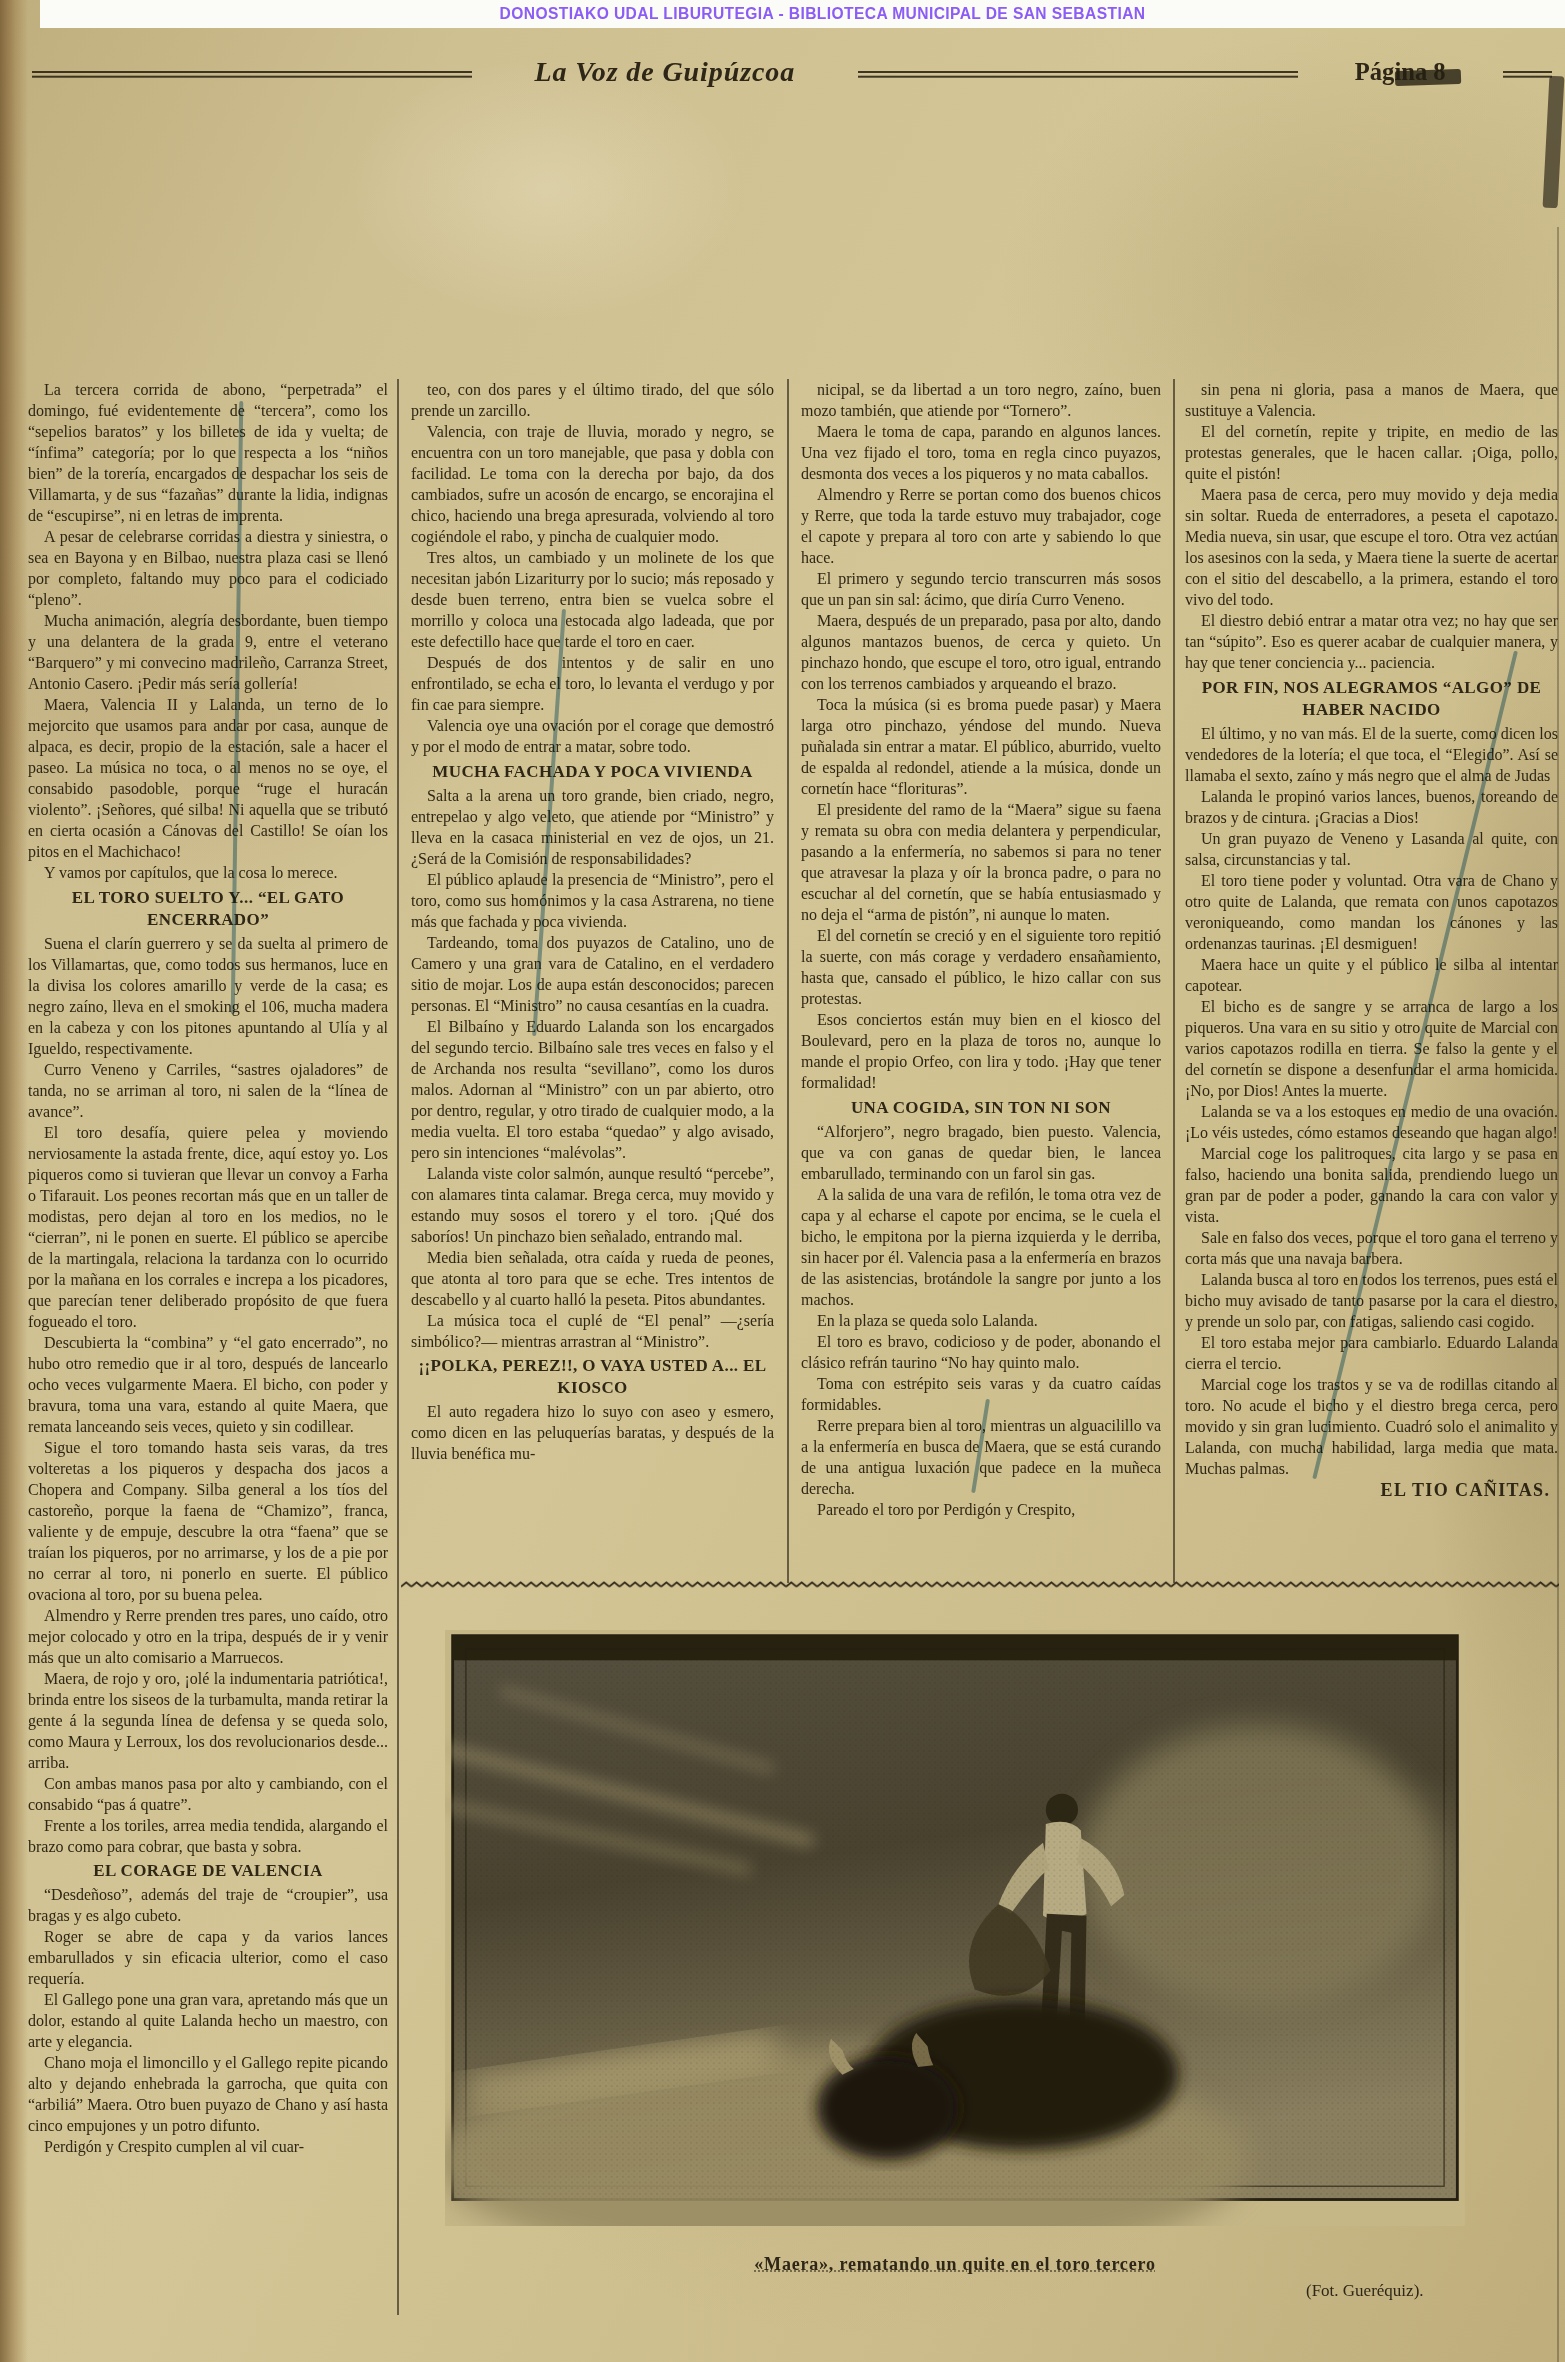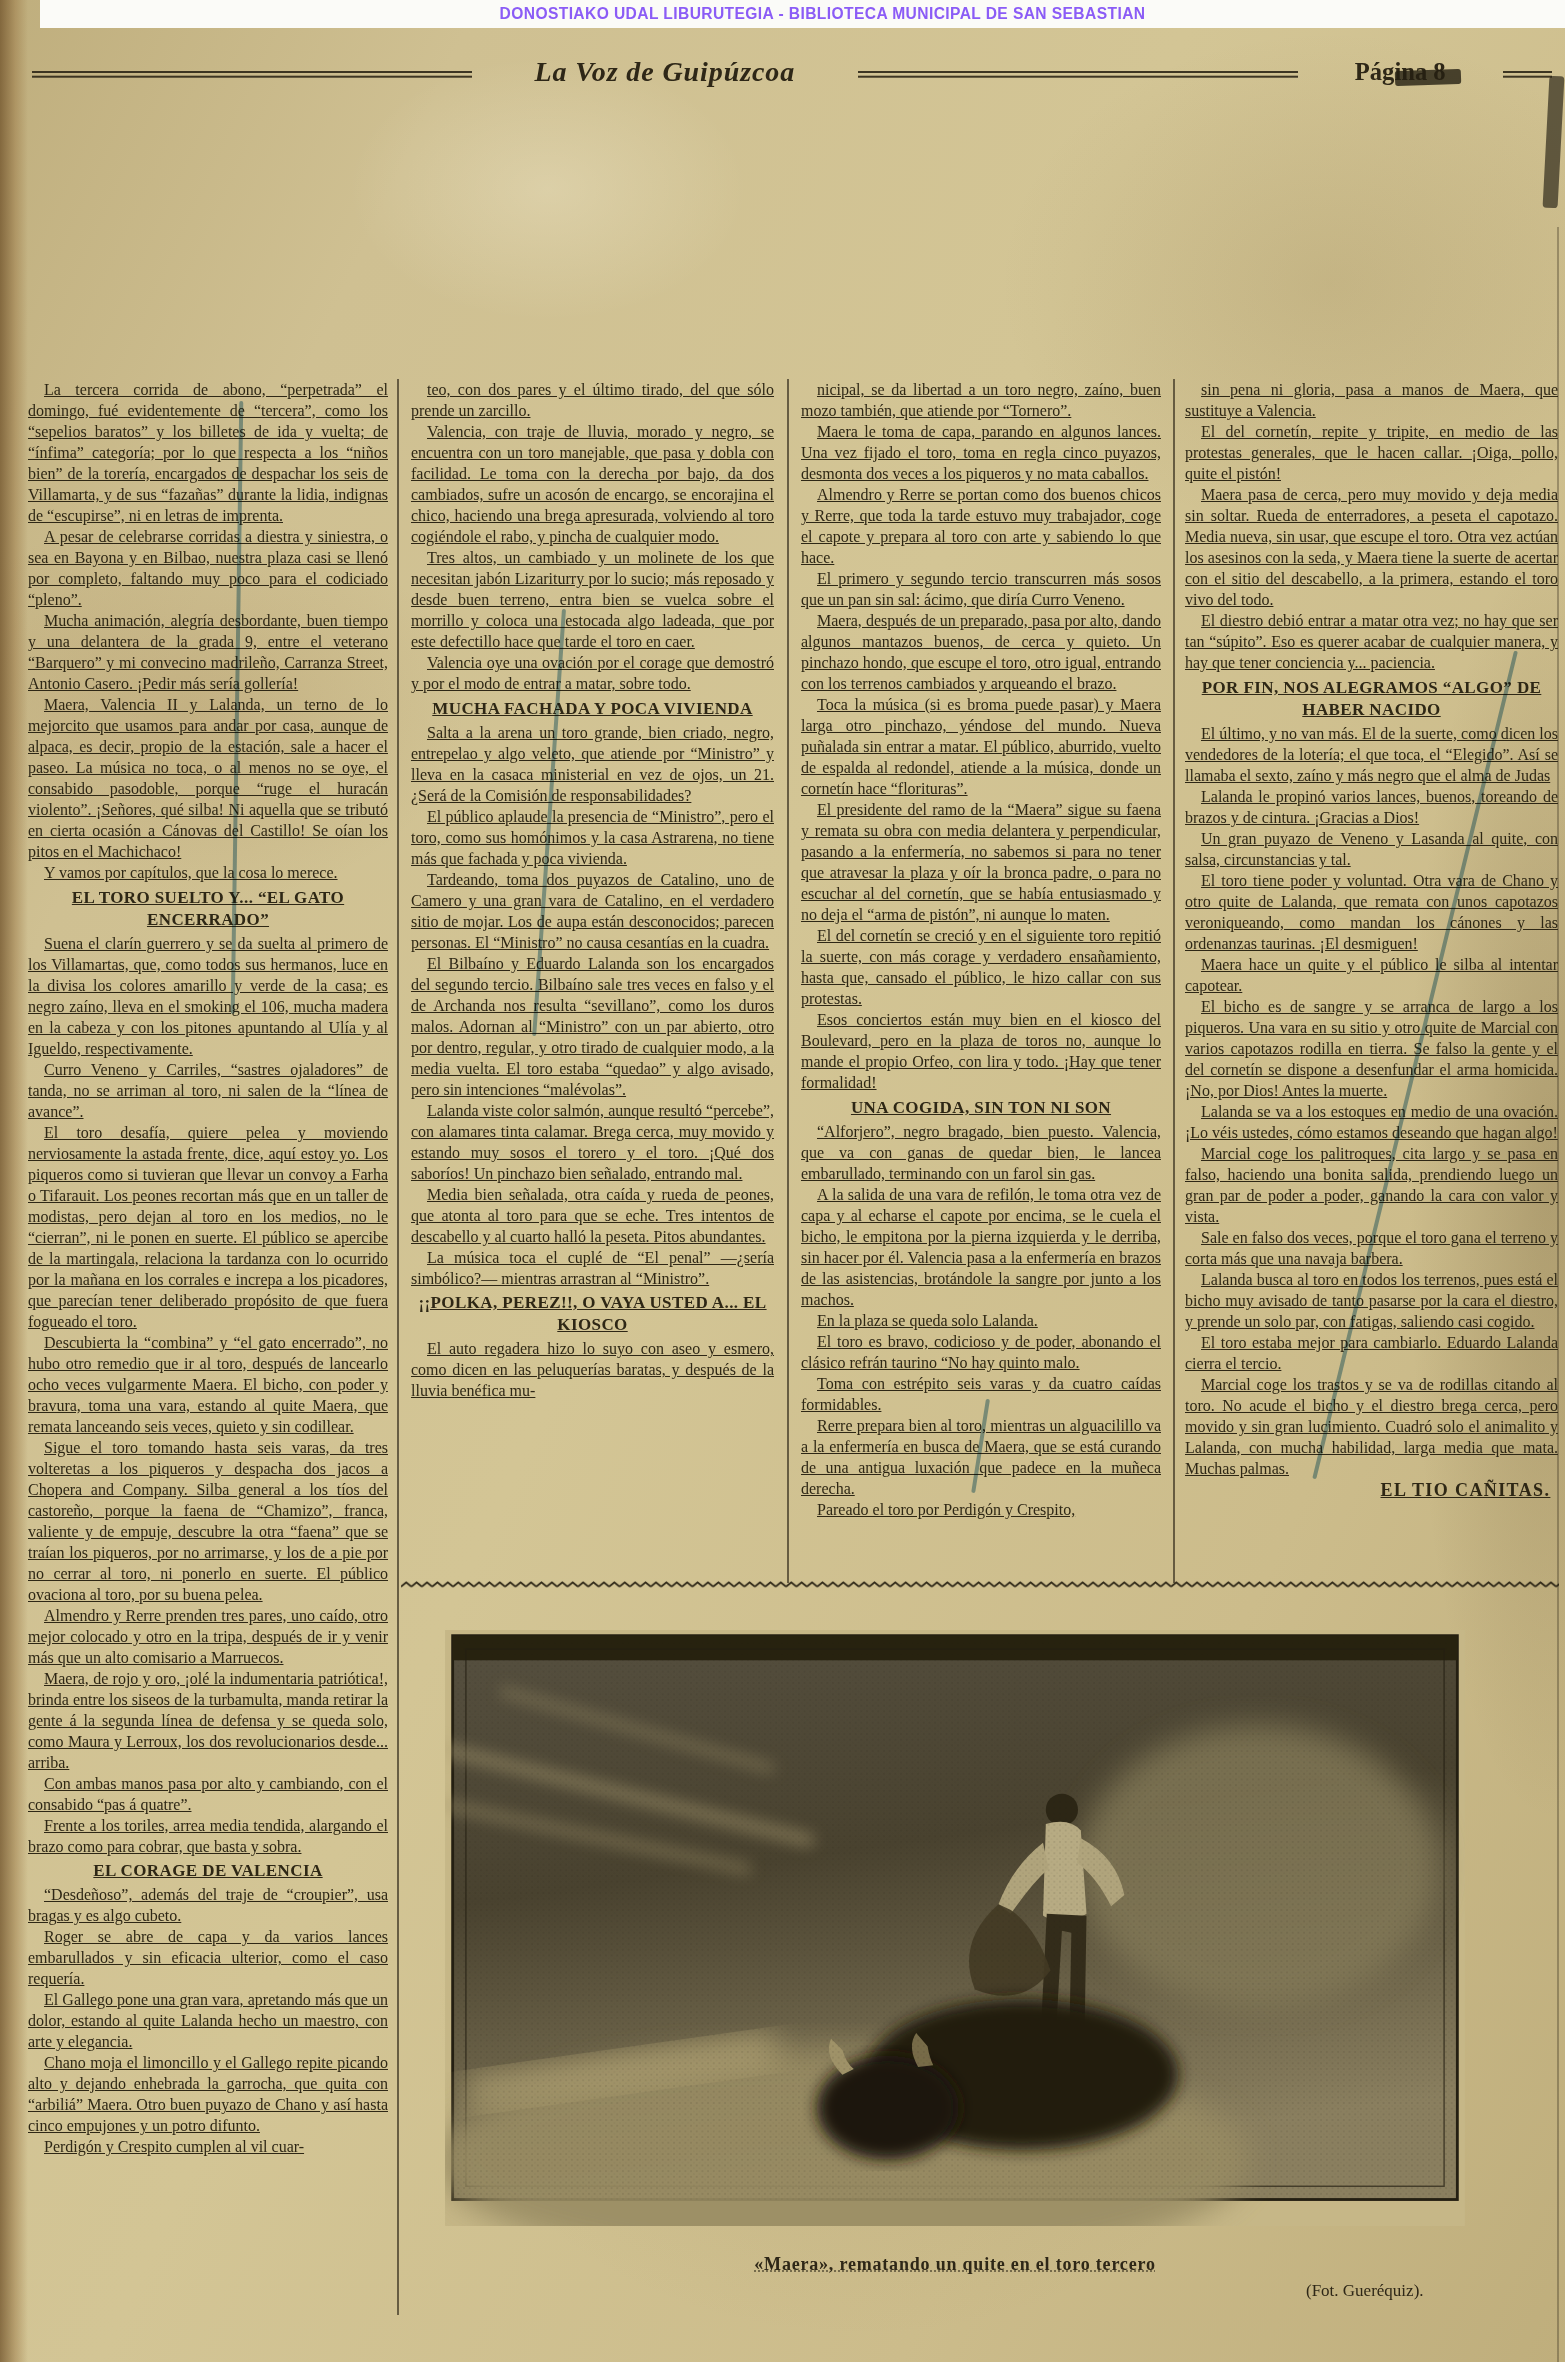--- a/index.html
+++ b/index.html
@@ -38,21 +38,21 @@
   .ornament{display:flex;align-items:center;justify-content:center;margin-top:5.7px;}
   .ornament .ol{width:95px;height:1.9px;background:#2e2717;}
   .ornament .oc{width:7.6px;height:7.6px;border:1.9px solid #2e2717;border-radius:50%;margin:0 4.7px;}
   .ornament .od{width:10.4px;height:10.4px;background:#2e2717;transform:rotate(45deg);margin:0 4.7px;border-radius:1.9px;}
   .headline{margin-top:11.4px;font-family:"Liberation Sans","DejaVu Sans",sans-serif;
           font-size:57px;font-weight:600;letter-spacing:2.8px;white-space:nowrap;
           transform:scaleX(.97);color:#241e10;}
   .headline-rule{width:78%;margin:7.6px auto 0;height:6.6px;border-top:2.4px solid #2e2717;border-bottom:1.9px solid #2e2717;}
   
   .newsCol{position:absolute;z-index:2;overflow:hidden;font-size:16px;line-height:21px;
-           text-align:justify;color:#2e2715;text-decoration:underline;}
+           text-align:justify;color:#2e2715;}
   .col1{left:28px;top:379px;width:360px;height:1938px;}
   .col2{left:411px;top:379px;width:363px;height:1200px;}
   .col3{left:801px;top:379px;width:360px;height:1200px;}
   .col4{left:1185px;top:379px;width:373px;height:1198px;}
   .newsCol .col-para{margin:0;text-indent:16px;}
   .newsCol .col-heading{margin:3.8px 0 1.9px;text-align:center;font-weight:bold;font-size:17px;
            letter-spacing:0.4px;text-indent:0;line-height:22px;}
   .newsCol .col-sig{margin-top:1px;text-align:right;font-weight:bold;font-size:18px;
            letter-spacing:1.4px;padding-right:7.6px;}
   .vrule{position:absolute;width:1.9px;background:#2e2717;opacity:.65;z-index:2;}
@@ -119,20 +119,21 @@
       <div class="col-para">“Desdeñoso”, además del traje de “croupier”, usa bragas y es algo cubeto.</div>
       <div class="col-para">Roger se abre de capa y da varios lances embarullados y sin eficacia ulterior, como el caso requería.</div>
       <div class="col-para">El Gallego pone una gran vara, apretando más que un dolor, estando al quite Lalanda hecho un maestro, con arte y elegancia.</div>
       <div class="col-para">Chano moja el limoncillo y el Gallego repite picando alto y dejando enhebrada la garrocha, que quita con “arbiliá” Maera. Otro buen puyazo de Chano y así hasta cinco empujones y un potro difunto.</div>
       <div class="col-para">Perdigón y Crespito cumplen al vil cuar-</div>
     </div>
   <div class="newsCol col2">
       <div class="col-para">teo, con dos pares y el último tirado, del que sólo prende un zarcillo.</div>
       <div class="col-para">Valencia, con traje de lluvia, morado y negro, se encuentra con un toro manejable, que pasa y dobla con facilidad. Le toma con la derecha por bajo, da dos cambiados, sufre un acosón de encargo, se encorajina el chico, haciendo una brega apresurada, volviendo al toro cogiéndole el rabo, y pincha de cualquier modo.</div>
       <div class="col-para">Tres altos, un cambiado y un molinete de los que necesitan jabón Lizariturry por lo sucio; más reposado y desde buen terreno, entra bien se vuelca sobre el morrillo y coloca una estocada algo ladeada, que por este defectillo hace que tarde el toro en caer.</div>
+      <div class="col-para">Después de dos intentos y de salir en uno enfrontilado, se echa el toro, lo levanta el verdugo y por fin cae para siempre.</div>
       <div class="col-para">Valencia oye una ovación por el corage que demostró y por el modo de entrar a matar, sobre todo.</div>
       <div class="col-heading">MUCHA FACHADA Y POCA VIVIENDA</div>
       <div class="col-para">Salta a la arena un toro grande, bien criado, negro, entrepelao y algo veleto, que atiende por “Ministro” y lleva en la casaca ministerial en vez de ojos, un 21. ¿Será de la Comisión de responsabilidades?</div>
       <div class="col-para">El público aplaude la presencia de “Ministro”, pero el toro, como sus homónimos y la casa Astrarena, no tiene más que fachada y poca vivienda.</div>
       <div class="col-para">Tardeando, toma dos puyazos de Catalino, uno de Camero y una gran vara de Catalino, en el verdadero sitio de mojar. Los de aupa están desconocidos; parecen personas. El “Ministro” no causa cesantías en la cuadra.</div>
       <div class="col-para">El Bilbaíno y Eduardo Lalanda son los encargados del segundo tercio. Bilbaíno sale tres veces en falso y el de Archanda nos resulta “sevillano”, como los duros malos. Adornan al “Ministro” con un par abierto, otro por dentro, regular, y otro tirado de cualquier modo, a la media vuelta. El toro estaba “quedao” y algo avisado, pero sin intenciones “malévolas”.</div>
       <div class="col-para">Lalanda viste color salmón, aunque resultó “percebe”, con alamares tinta calamar. Brega cerca, muy movido y estando muy sosos el torero y el toro. ¡Qué dos saboríos! Un pinchazo bien señalado, entrando mal.</div>
       <div class="col-para">Media bien señalada, otra caída y rueda de peones, que atonta al toro para que se eche. Tres intentos de descabello y al cuarto halló la peseta. Pitos abundantes.</div>
       <div class="col-para">La música toca el cuplé de “El penal” —¿sería simbólico?— mientras arrastran al “Ministro”.</div>
       <div class="col-heading">¡¡POLKA, PEREZ!!, O VAYA USTED A... EL KIOSCO</div>

